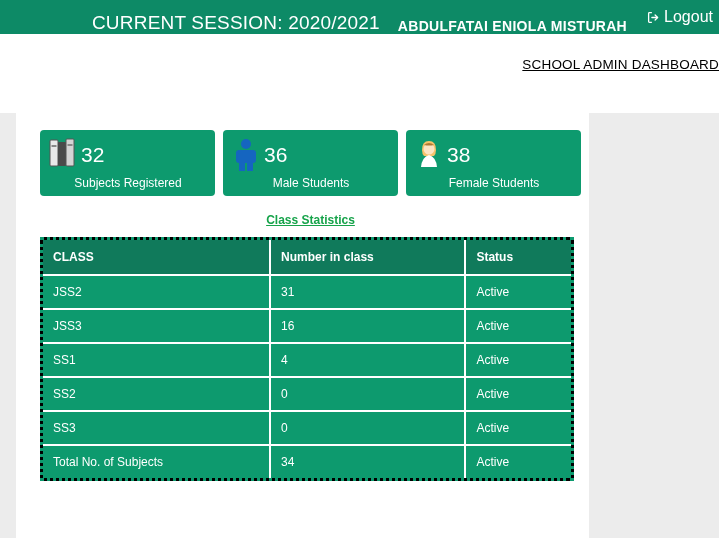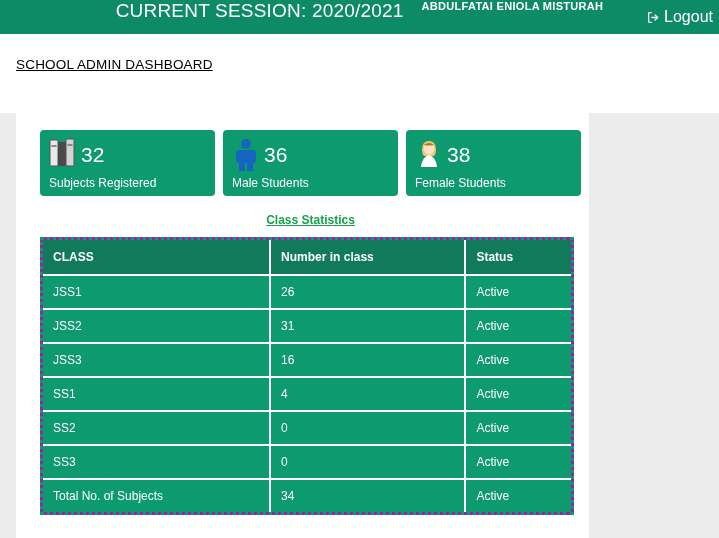--- a/index.html
+++ b/index.html
@@ -13,32 +13,32 @@
     font-family: "Liberation Sans", sans-serif;
     overflow: hidden;
   }
 
   
   .topbar {
     height: 34px;
     background: #0f8a68;
     background: #0d8a66;
     display: flex;
-    align-items: flex-start;
+    align-items: flex-end;
     justify-content: center;
     position: relative;
     color: #ffffff;
   }
   .topbar-title {
     font-size: 19px;
     letter-spacing: .2px;
     white-space: nowrap;
   }
   .topbar-user {
-    font-size: 11px;
+    font-size: 14px;
     font-weight: bold;
     letter-spacing: .3px;
     margin-left: 18px;
     white-space: nowrap;
   }
   .topbar-logout {
     position: absolute;
     right: 6px;
     top: 50%;
     transform: translateY(-50%);
@@ -51,21 +51,21 @@
   .logout-icon {
     display: inline-block;
     width: 13px;
     height: 13px;
     position: relative;
   }
   .logout-icon svg { display: block; }
 
   
   .page-heading-wrap {
-    text-align: left;
+    text-align: right;
     padding-top: 21px;
     margin-left: 16px;
   }
   .page-heading {
     font-size: 13.5px;
     color: #000000;
     text-decoration: underline;
     letter-spacing: .2px;
   }
 
@@ -94,20 +94,21 @@
     top: 0;
     width: 573px;
     height: 425px;
   }
 
   
   .cards {
     display: flex;
     gap: 8px;
     padding: 17px 6px 0 24px;
+    text-align: center;
   }
   .card {
     position: relative;
     width: 175px;
     height: 66px;
     background: #0e9c71;
     background: #0d9a6e;
     border-radius: 4px;
     color: #ffffff;
     box-sizing: border-box;
@@ -149,21 +150,21 @@
     font-size: 12px;
     font-weight: bold;
     text-decoration: underline;
   }
 
   .table-wrap {
     margin: 9px 6px 0 24px;
     width: 534px;
     border: 3px dotted #0d9a6e;
     box-sizing: border-box;
-    background: #a21caf;
+    background: #000000;
   }
   table.stats {
     border-collapse: collapse;
     width: 100%;
     table-layout: fixed;
   }
   table.stats th,
   table.stats td {
     text-align: left;
     color: #ffffff;
@@ -281,25 +282,20 @@
           </colgroup>
         <thead>
           <tr>
             <th>CLASS</th>
             <th>Number in class</th>
             <th>Status</th>
           </tr>
         </thead>
         <tbody>
           <tr>
-            <td>JSS1</td>
-            <td>26</td>
-            <td>Active</td>
-          </tr>
-          <tr>
             <td>JSS2</td>
             <td>31</td>
             <td>Active</td>
           </tr>
           <tr>
             <td>JSS3</td>
             <td>16</td>
             <td>Active</td>
           </tr>
           <tr>

